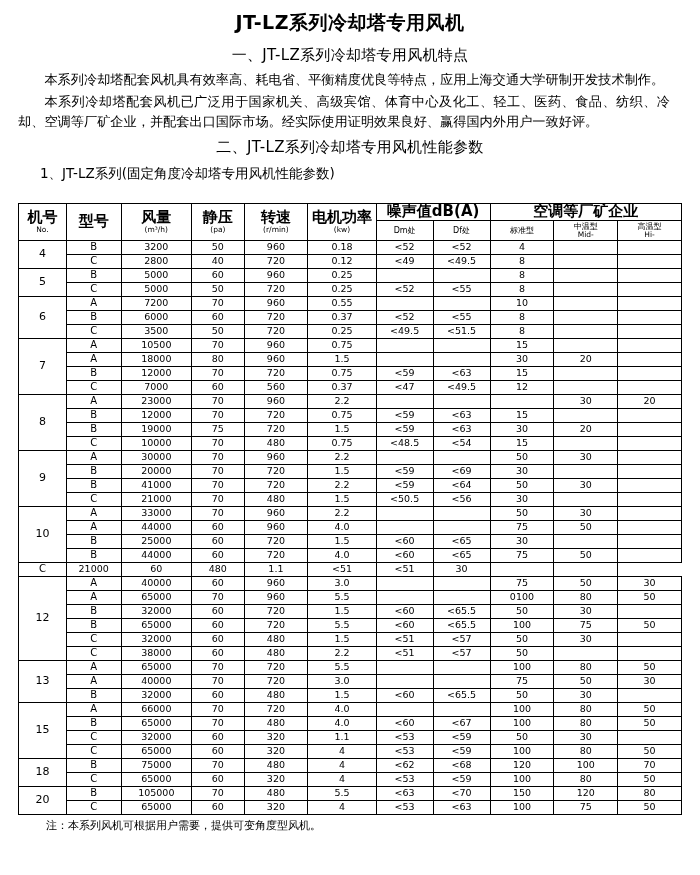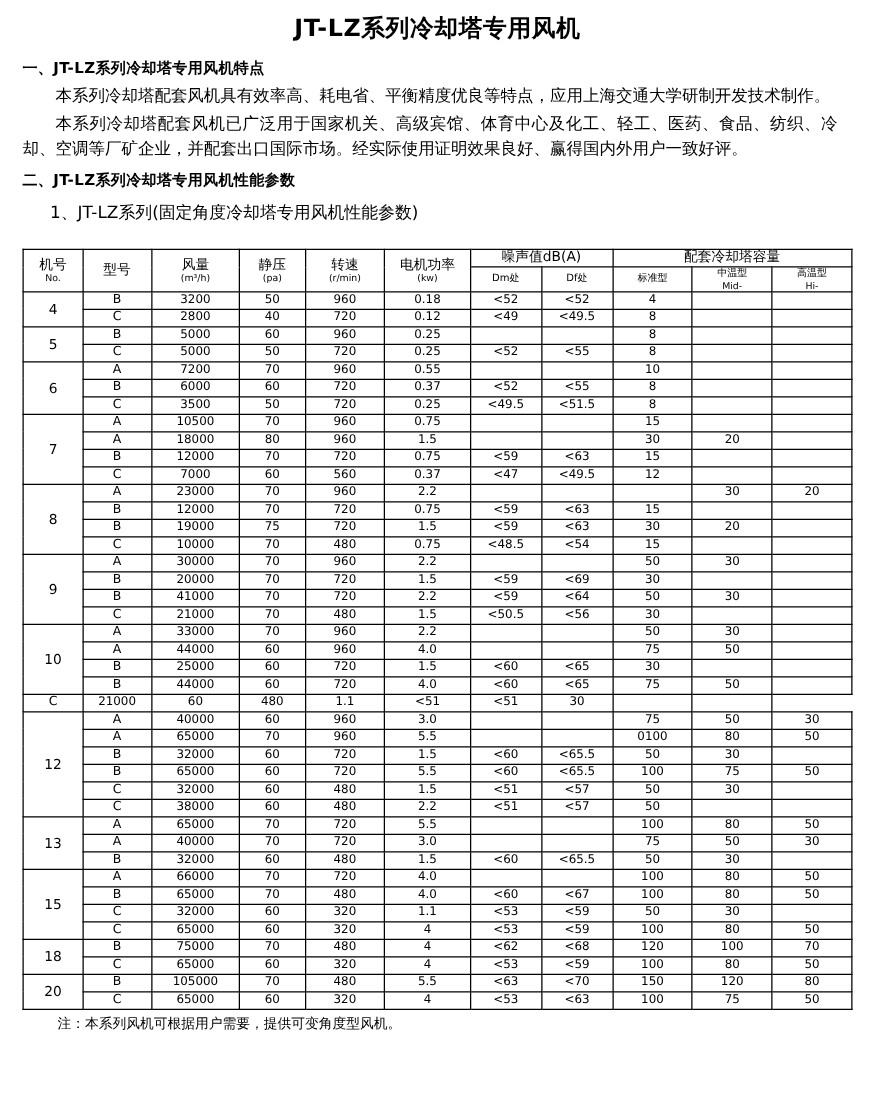--- a/index.html
+++ b/index.html
@@ -19,24 +19,25 @@
     position:relative;
   }
   h1.doc-title{
     font-size:19px;
     font-weight:bold;
     text-align:center;
     margin:4px 0 10px 0;
     letter-spacing:0.5px;
   }
   h2.section-title{
-    font-size:12px;
-    font-weight:bold;
+    font-size:15px;
+    font-weight:normal;
     margin:6px 0 5px 0;
     letter-spacing:0.3px;
+    text-align:center;
   }
   p.para{
     font-size:13.2px;
     line-height:1.52;
     margin:0 12px 2px 0;
     text-indent:2em;
     text-align:justify;
   }
   .subhead{
     font-size:13.5px;
@@ -54,21 +55,21 @@
     text-align:center;
     vertical-align:middle;
     padding:0;
     height:13px;
     line-height:1.05;
   }
   table.perf th{
     font-weight:normal;
     font-size:10px;
   }
-  .hdr-main{font-size:11px;font-weight:normal;}
+  .hdr-main{font-size:15px;font-weight:bold;}
   .hdr-sub{font-size:8px;}
   .unit{font-size:7.5px;display:block;line-height:1.1;}
   .grp{font-size:11px;}
   .model{font-size:10px;}
   td.num{font-size:9.5px;}
   .note{
     font-size:11px;
     margin:4px 0 0 28px;
     line-height:1.3;
   }
@@ -126,21 +127,21 @@
           <span class="unit">(r/min)</span>
         </th>
         <th rowspan="2" class="hdr-tall">
           <span class="hdr-main">电机功率</span>
           <span class="unit">(kw)</span>
         </th>
         <th colspan="2">
           <span class="hdr-main">噪声值dB(A)</span>
         </th>
         <th colspan="3">
-          <span class="hdr-main">配套冷却塔容量</span>
+          <span class="hdr-main">空调等厂矿企业</span>
         </th>
       </tr>
       <tr>
         <th><span class="hdr-sub">Dm处</span></th>
         <th><span class="hdr-sub">Df处</span></th>
         <th><span class="hdr-sub">标准型</span></th>
         <th>
           <span class="hdr-sub">中温型</span>
           <span class="unit">Mid-</span>
         </th>

